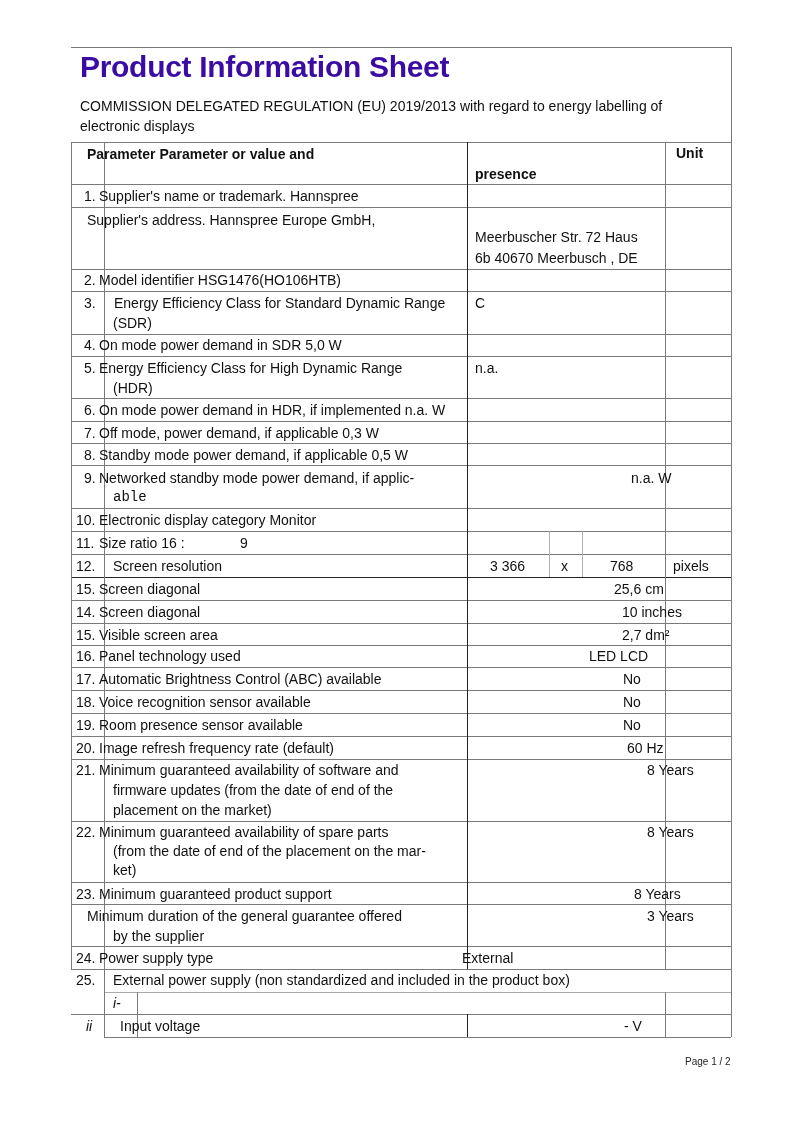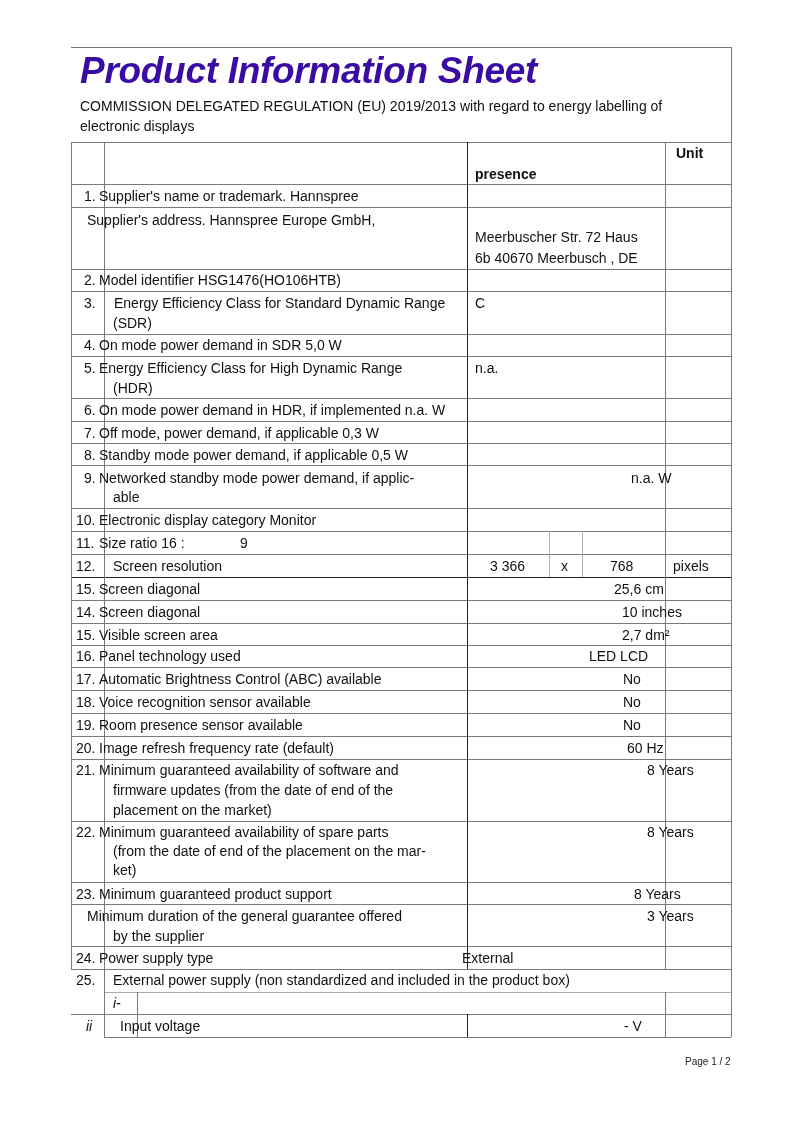--- a/index.html
+++ b/index.html
@@ -1,18 +1,18 @@
 <!DOCTYPE html>
 <html><head>
 <meta charset="utf-8">
 <style>
   html, body { margin:0; padding:0; background:#ffffff; }
   body { width:802px; height:1134px; position:relative; font-family:"Liberation Sans", sans-serif; color:#111; overflow:hidden; }
   .page-frame { position:absolute; left:71px; top:47px; width:660px; height:96px; border-top:1px solid #777; border-right:1px solid #777; }
-  .title { position:absolute; left:80px; top:50px; font-size:37px; font-weight:bold; color:#3a0ca3; letter-spacing:-0.3px; font-family:"Liberation Sans", sans-serif;font-style:italic; }
+  .title { position:absolute; left:80px; top:50px; font-size:30px; font-weight:bold; color:#3a0ca3; letter-spacing:-0.3px; font-family:"Liberation Sans", sans-serif; }
   .subtitle { position:absolute; left:80px; top:96px; width:640px; font-size:14px; line-height:20px; color:#111; }
   .grid { position:absolute; left:0; top:0; width:802px; height:1134px; }
   .hline { position:absolute; height:1px; background:#7a7a7a; }
   .vline { position:absolute; width:1px; background:#7a7a7a; }
   .vline.light { background:#b0b0b0; }
   .vline.dark { background:#222; }
   .t { position:absolute; font-size:14px; line-height:20px; white-space:nowrap; color:#111; }
   .b { font-weight:bold; }
   .i { font-style:italic; }
   .footer { position:absolute; left:685px; top:1056px; font-size:10px; color:#222; }
@@ -62,20 +62,21 @@
   <div class="vline" style="left:104px; top:142px; height:895px;"></div>
   <div class="vline dark" style="left:467px; top:142px; height:827px;"></div>
   <div class="vline dark" style="left:467px; top:1014px; height:23px;"></div>
   <div class="vline" style="left:665px; top:142px; height:827px;"></div>
   <div class="vline" style="left:665px; top:992px; height:45px;"></div>
   <div class="vline" style="left:731px; top:142px; height:895px;"></div>
   <div class="vline light" style="left:549px; top:531px; height:46px;"></div>
   <div class="vline light" style="left:582px; top:531px; height:46px;"></div>
   <div class="vline" style="left:137px; top:992px; height:45px;"></div>
 
+  <div class="t b" style="left:87px; top:144px;">Parameter Parameter or value and</div>
   <div class="t b" style="left:475px; top:164px;">presence</div>
   <div class="t b" style="left:676px; top:143px;">Unit</div>
 
   <div>
     <span class="t" style="left:84px; top:186px;">1.</span>
     <span class="t" style="left:99px; top:186px;">Supplier's name or trademark. Hannspree</span>
   </div>
 
   <div>
     <span class="t" style="left:87px; top:210px;">Supplier's address. Hannspree Europe GmbH,</span>
@@ -118,21 +119,21 @@
   </div>
 
   <div>
     <span class="t" style="left:84px; top:445px;">8.</span>
     <span class="t" style="left:99px; top:445px;">Standby mode power demand, if applicable 0,5 W</span>
   </div>
 
   <div>
     <span class="t" style="left:84px; top:468px;">9.</span>
     <span class="t" style="left:99px; top:468px;">Networked standby mode power demand, if applic-</span>
-    <span class="t" style="left:113px; top:487px;">able</span>
+    <span class="t" style="left:113px; top:487px;font-family:Liberation Mono, monospace;">able</span>
     <span class="t" style="left:631px; top:468px;">n.a. W</span>
   </div>
 
   <div>
     <span class="t" style="left:76px; top:510px;">10.</span>
     <span class="t" style="left:99px; top:510px;">Electronic display category Monitor</span>
   </div>
 
   <div>
     <span class="t" style="left:76px; top:533px;">11.</span>

